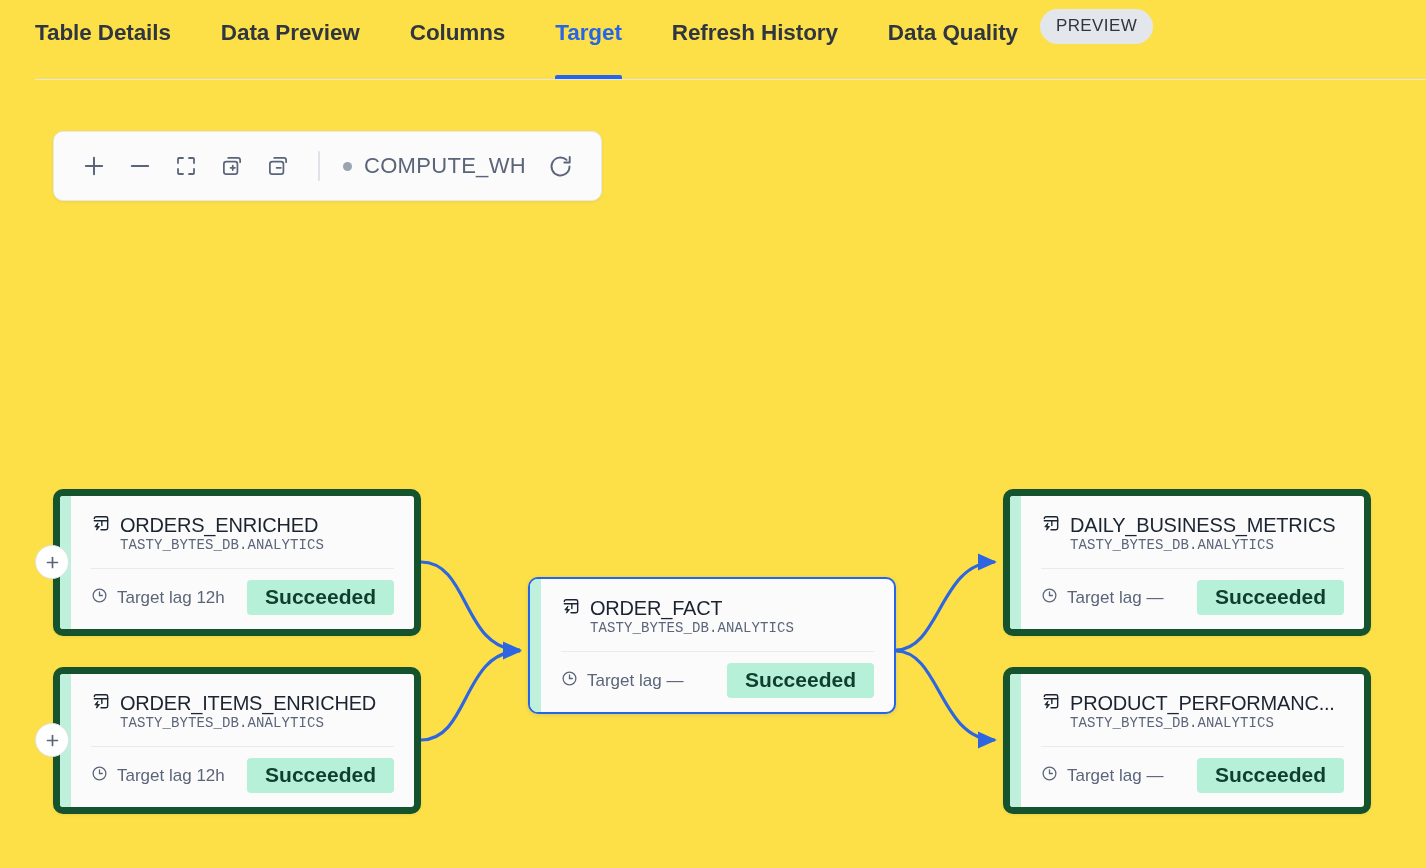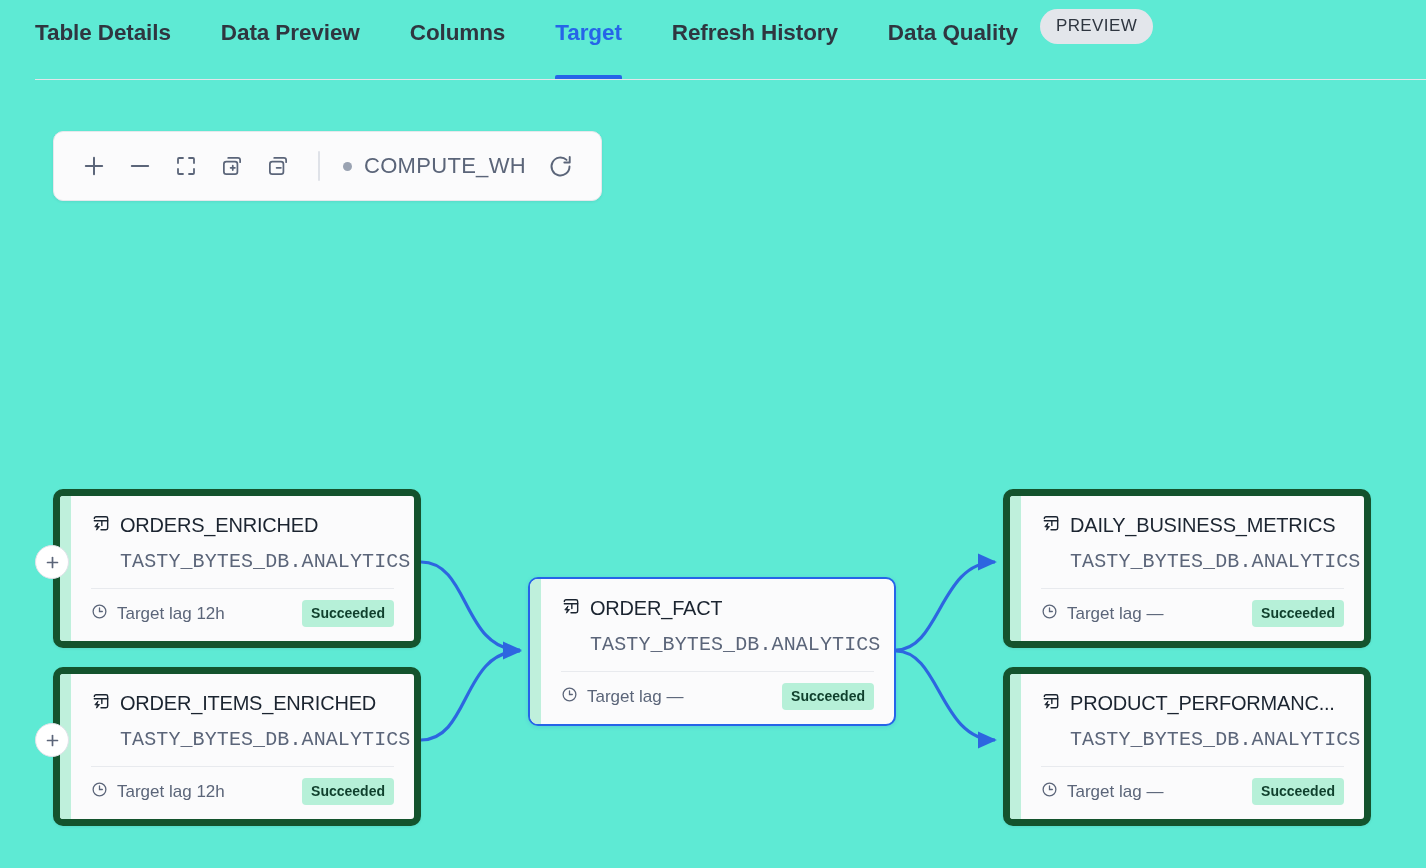--- a/index.html
+++ b/index.html
@@ -9,21 +9,21 @@
     height: 868px;
     background: #ffffff;
     font-family: "Liberation Sans", sans-serif;
     overflow: hidden;
   }
 
   #app {
     position: relative;
     width: 1426px;
     height: 868px;
-    background: #5eead4;
+    background: #fde047;
   }
 
   
   .tabbar {
     position: absolute;
     left: 0; top: 0;
     width: 1426px;
     height: 80px;
     display: flex;
     align-items: flex-start;
@@ -166,24 +166,24 @@
   }
   .node-title {
     font-size: 20px;
     color: #1b2430;
     letter-spacing: -0.2px;
     white-space: nowrap;
     overflow: hidden;
   }
   .node-schema {
     font-family: "Liberation Mono", monospace;
-    font-size: 20px;
+    font-size: 14px;
     color: #5b6579;
     letter-spacing: 0.1px;
-    margin: 13px 0 0 29px;
+    margin: 0 0 0 29px;
   }
   .node-hr {
     height: 1px;
     background: #e8eaee;
     margin: 15px 20px 0 31px;
   }
   .node-footer {
     display: flex;
     align-items: center;
     justify-content: space-between;
@@ -195,24 +195,24 @@
     gap: 9px;
   }
   .lag-text {
     font-size: 17px;
     color: #5b6579;
     white-space: nowrap;
   }
   .status-badge {
     background: #b6f0d8;
     color: #0f3f2c;
-    font-size: 14px;
+    font-size: 21px;
     font-weight: bold;
     border-radius: 4px;
-    padding: 5px 9px 6px;
+    padding: 5px 18px 6px;
     white-space: nowrap;
   }
 
   
   .expand-handle {
     position: absolute;
     width: 34px; height: 34px;
     border-radius: 50%;
     background: #ffffff;
     border: 1px solid #e0e3e9;

